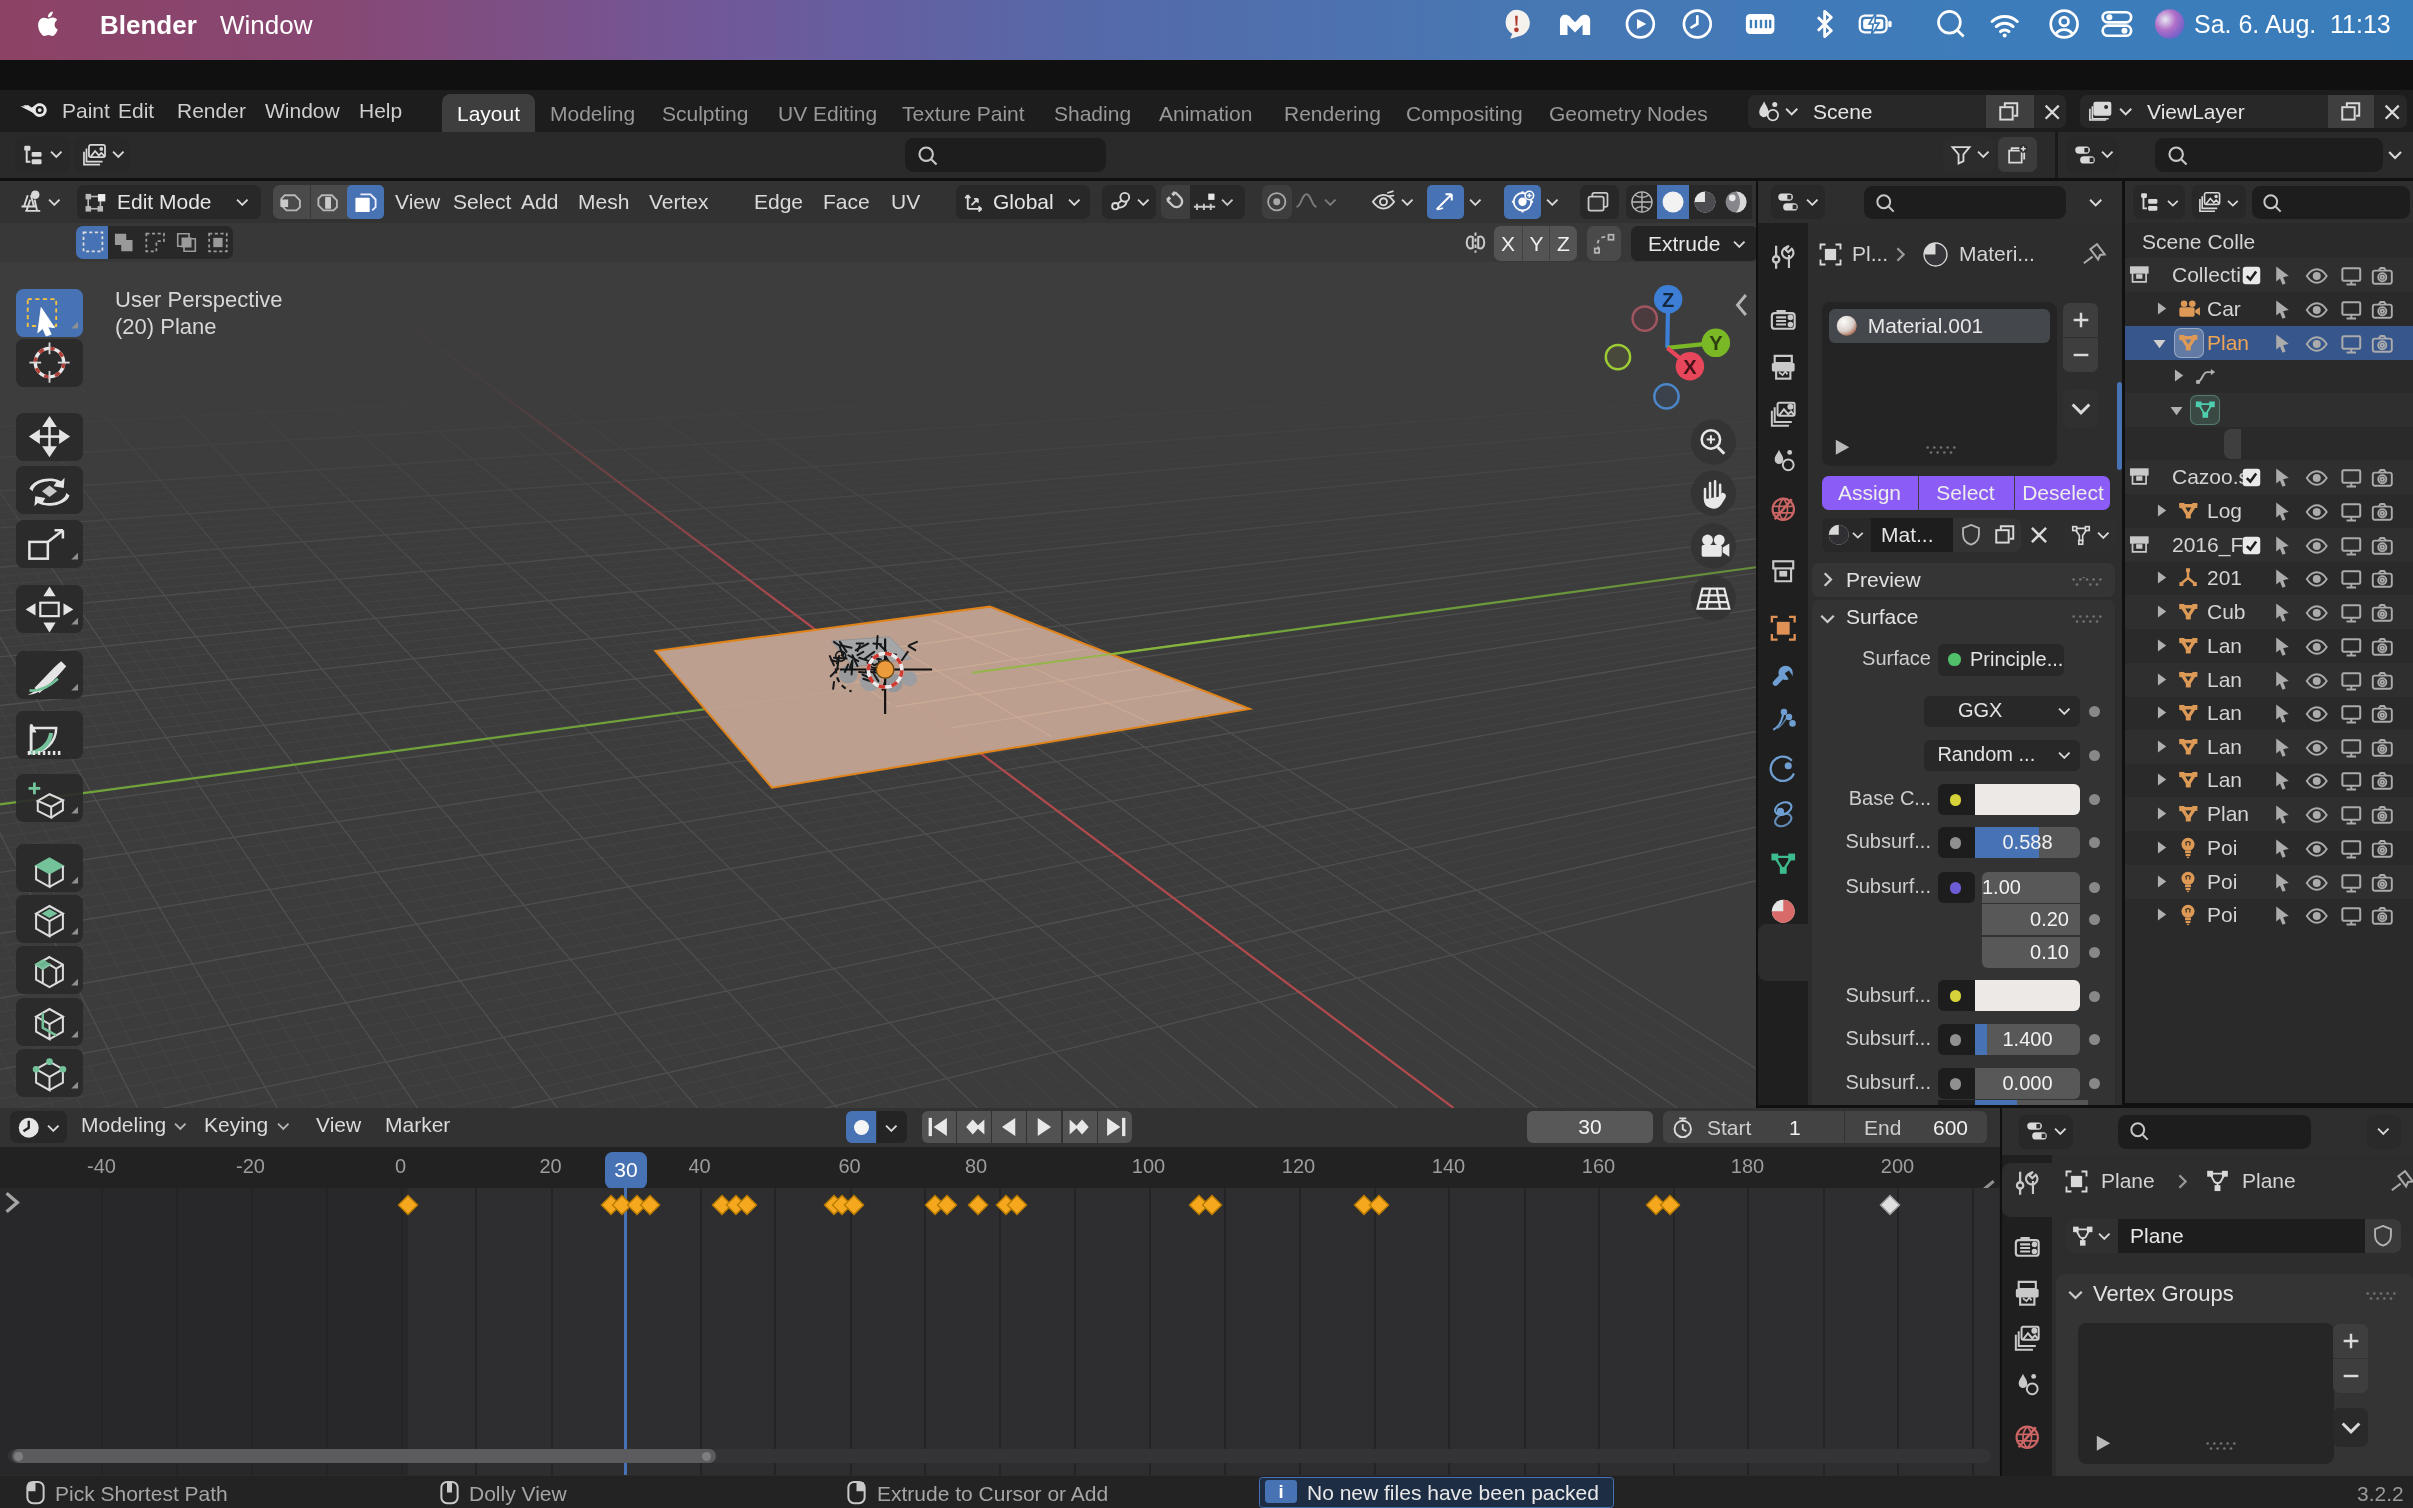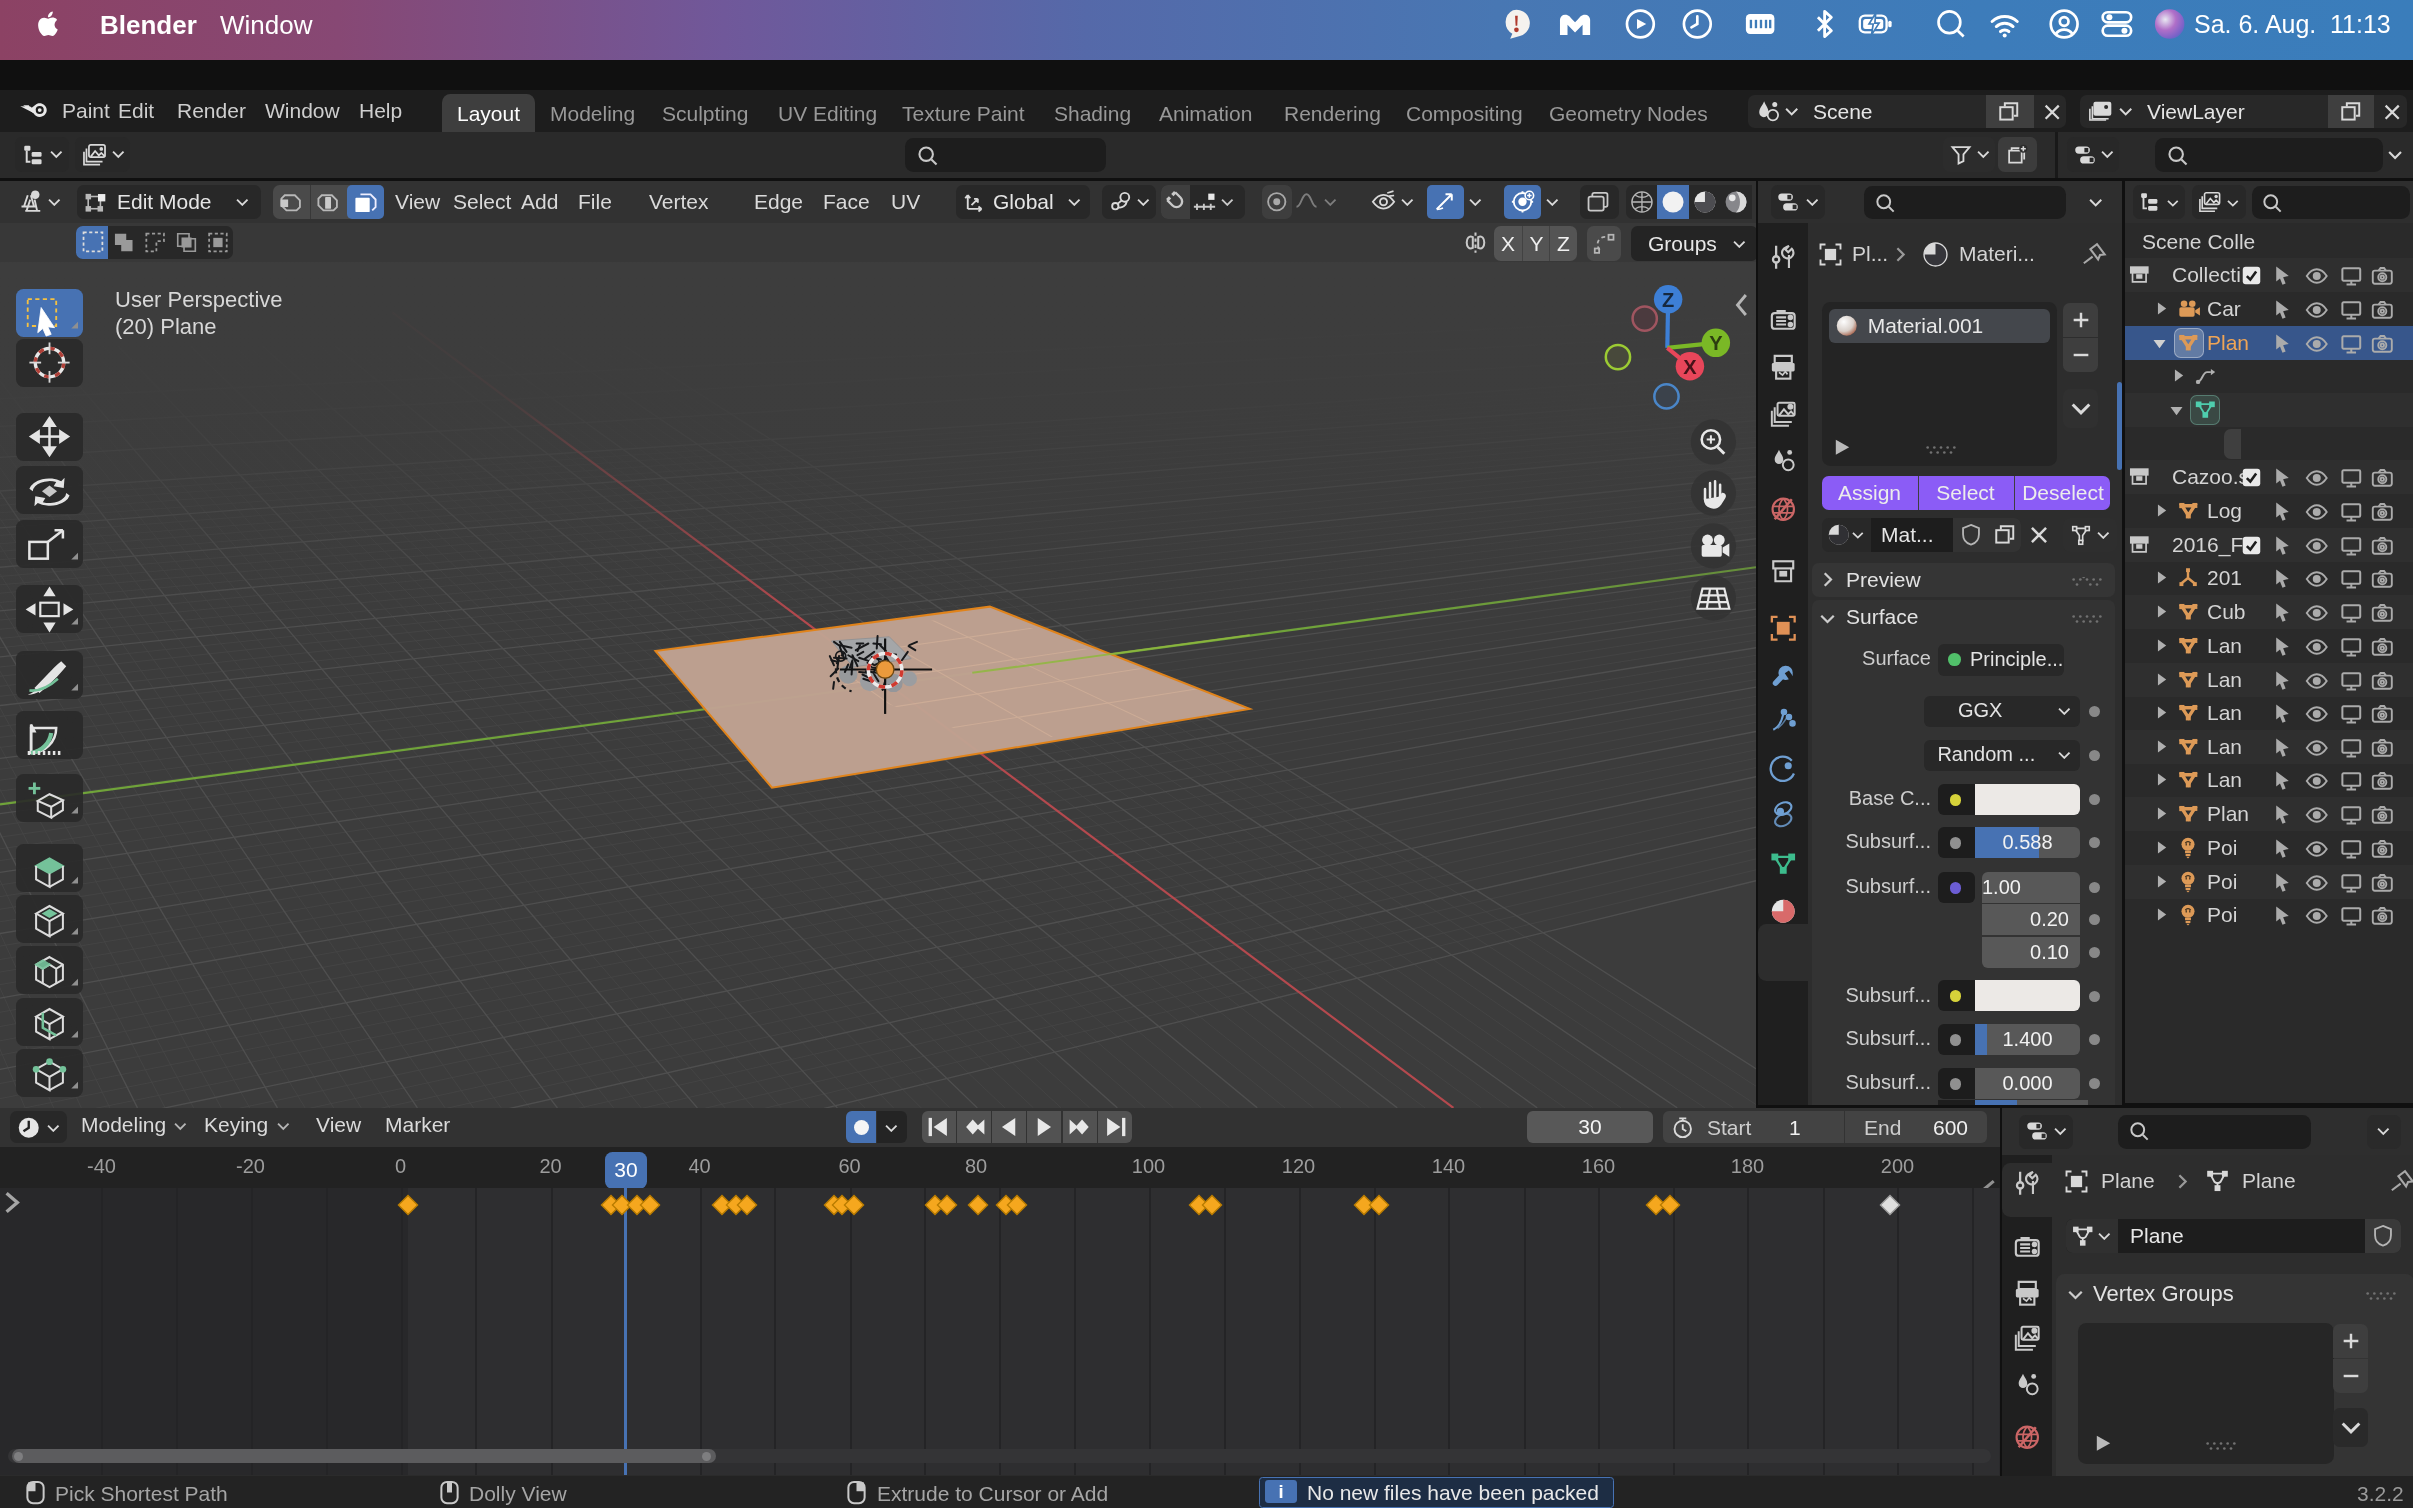--- a/index.html
+++ b/index.html
@@ -550,21 +550,21 @@
             <rect x="18" y="14" width="7" height="14" rx="1" fill="#c9c9c9" stroke="none"></rect>
           </g>
         <g transform="translate(88,0)" stroke="#eef" fill="none" stroke-width="2.2">
             <path d="M16 11 h12 l6 6 v9 l-4 4"></path>
             <rect x="10" y="15" width="17" height="17" rx="1" fill="#ffffff" stroke="none"></rect>
           </g>
       </svg>
       <div class="menu-t" style="left:395px">View</div>
       <div class="menu-t" style="left:453px">Select</div>
       <div class="menu-t" style="left:521px">Add</div>
-      <div class="menu-t" style="left:578px">File</div>
+      <div class="menu-t" style="left:578px">Mesh</div>
       <div class="menu-t" style="left:649px">Vertex</div>
       <div class="menu-t" style="left:754px">Edge</div>
       <div class="menu-t" style="left:823px">Face</div>
       <div class="menu-t" style="left:891px">UV</div>
       <div class="abs field" style="left:956px;top:4.2px;width:134px;height:34px;font-size:21px">
         <svg class="abs" style="left:8.4px;top:5.9px" width="22.6" height="22" viewBox="0 0 18 17" fill="none" stroke="#d9d9d9" stroke-width="1.5">
             <path d="M3 14 V3 M3 14 H14 M3 3 l-2 2.5 M3 3 l2 2.5 M14 14 l-2.5-2 M14 14 l-2.5 2 M6 11 l5-5 M11 6 h-3 M11 6 v3"></path>
           </svg>
         <div class="abs" style="left:37px;top:5px">Global</div>
         <svg class="abs" style="left:112px;top:12.6px" width="12.6" height="8.4" viewBox="0 0 12 8">
@@ -703,21 +703,21 @@
       <div class="abs" style="left:1549px;top:3.4px;width:0.8px;height:35px;background:#424242"></div>
       <div class="abs" style="left:1550px;top:3.4px;width:27px;height:35px;color:#f0f0f0;font-size:21px;text-align:center;line-height:35px">Z</div>
       <div class="abs" style="left:1587px;top:3.4px;width:34px;height:35px;background:#4a4a4a;border-radius:6.7px">
         <svg class="abs" style="left:4.2px;top:5px" width="25" height="25" viewBox="0 0 20 20" fill="none" stroke="#b5b5b5" stroke-width="1.4">
             <path d="M7 15 a6 6 0 0 1 6-10" stroke-dasharray="3 2.5"></path>
             <rect x="14" y="3" width="4" height="4"></rect>
             <rect x="3" y="14" width="3.5" height="3.5"></rect>
           </svg>
       </div>
       <div class="abs" style="left:1631px;top:3.4px;width:127px;height:35px;background:#242424;border-radius:6.7px;color:#e8e8e8;font-size:21px">
-        <div class="abs" style="left:17px;top:5.9px">Groups</div>
+        <div class="abs" style="left:17px;top:5.9px">Extrude</div>
         <svg class="abs" style="left:102px;top:13.4px" width="12.6" height="8.4" viewBox="0 0 12 8">
             <path d="M1 1.5 L6 6.5 L11 1.5" stroke="#d9d9d9" stroke-width="1.8" fill="none"></path>
           </svg>
       </div>
     </div>
 
     <div class="abs" style="left:115px;top:106px;font-size:22px;color:#d7d7d7">User Perspective</div>
     <div class="abs" style="left:115px;top:133px;font-size:22px;color:#d7d7d7">(20) Plane</div>
 
     <div id="toolbar">

